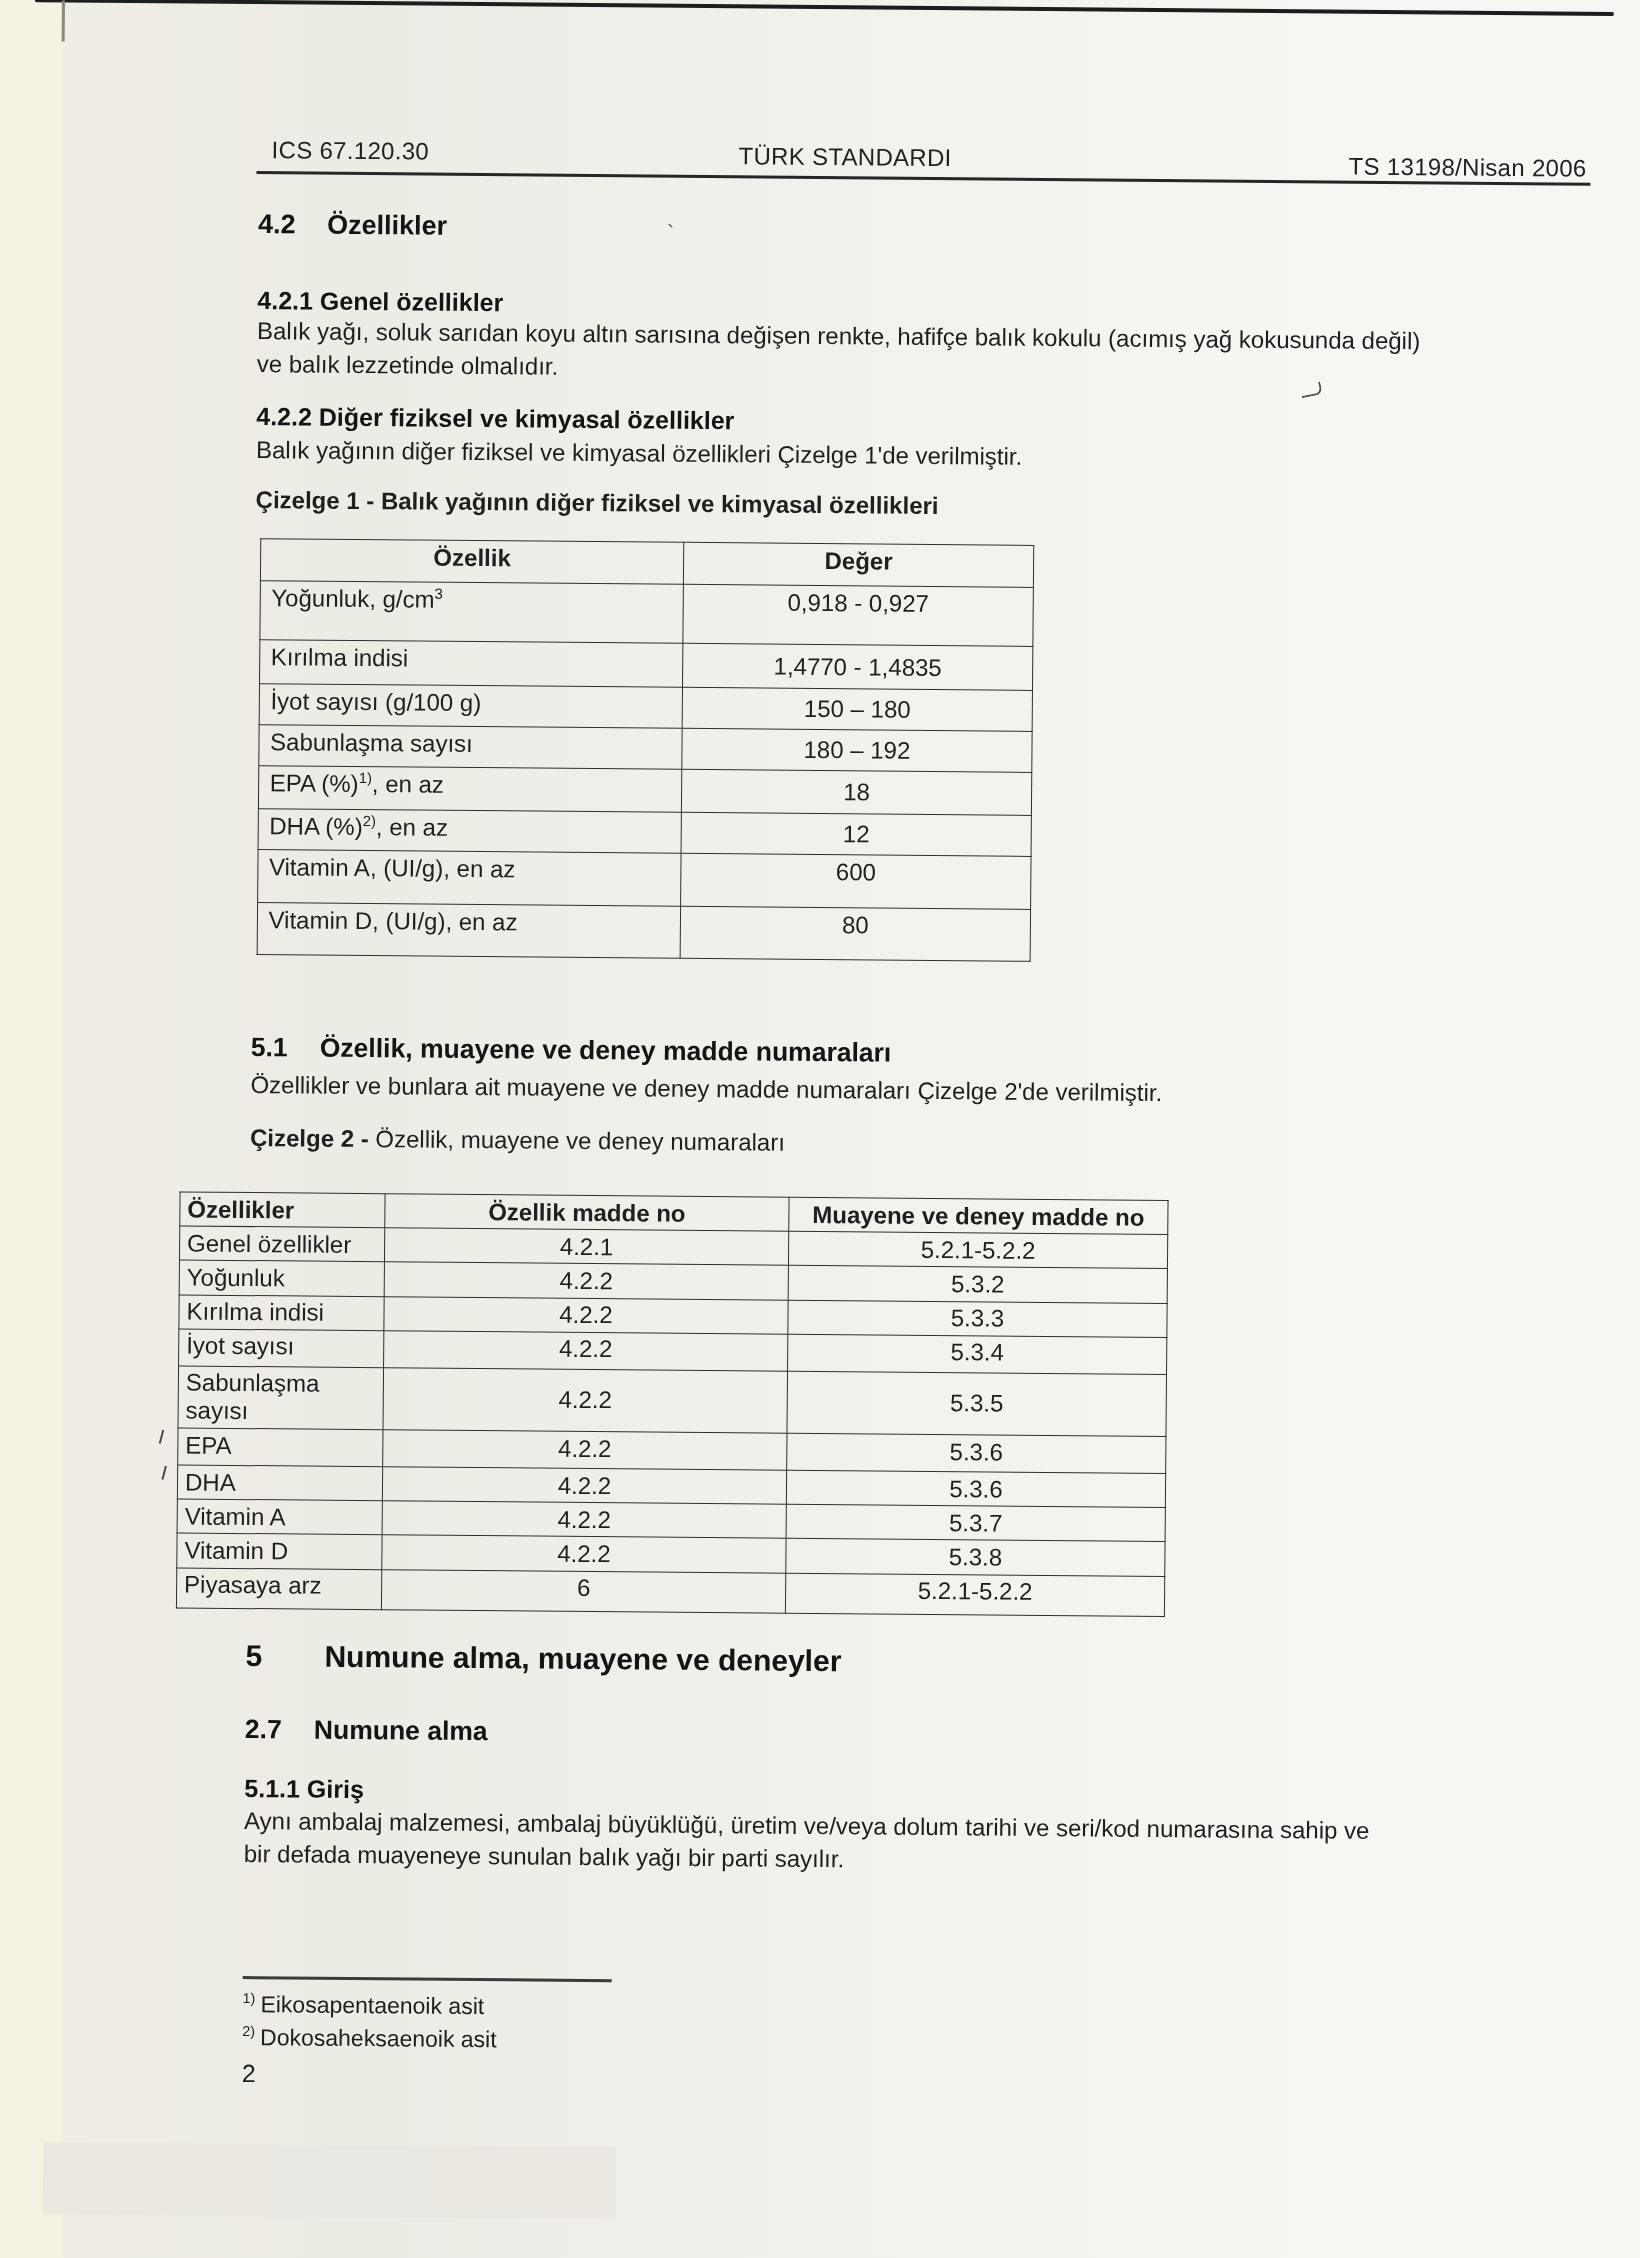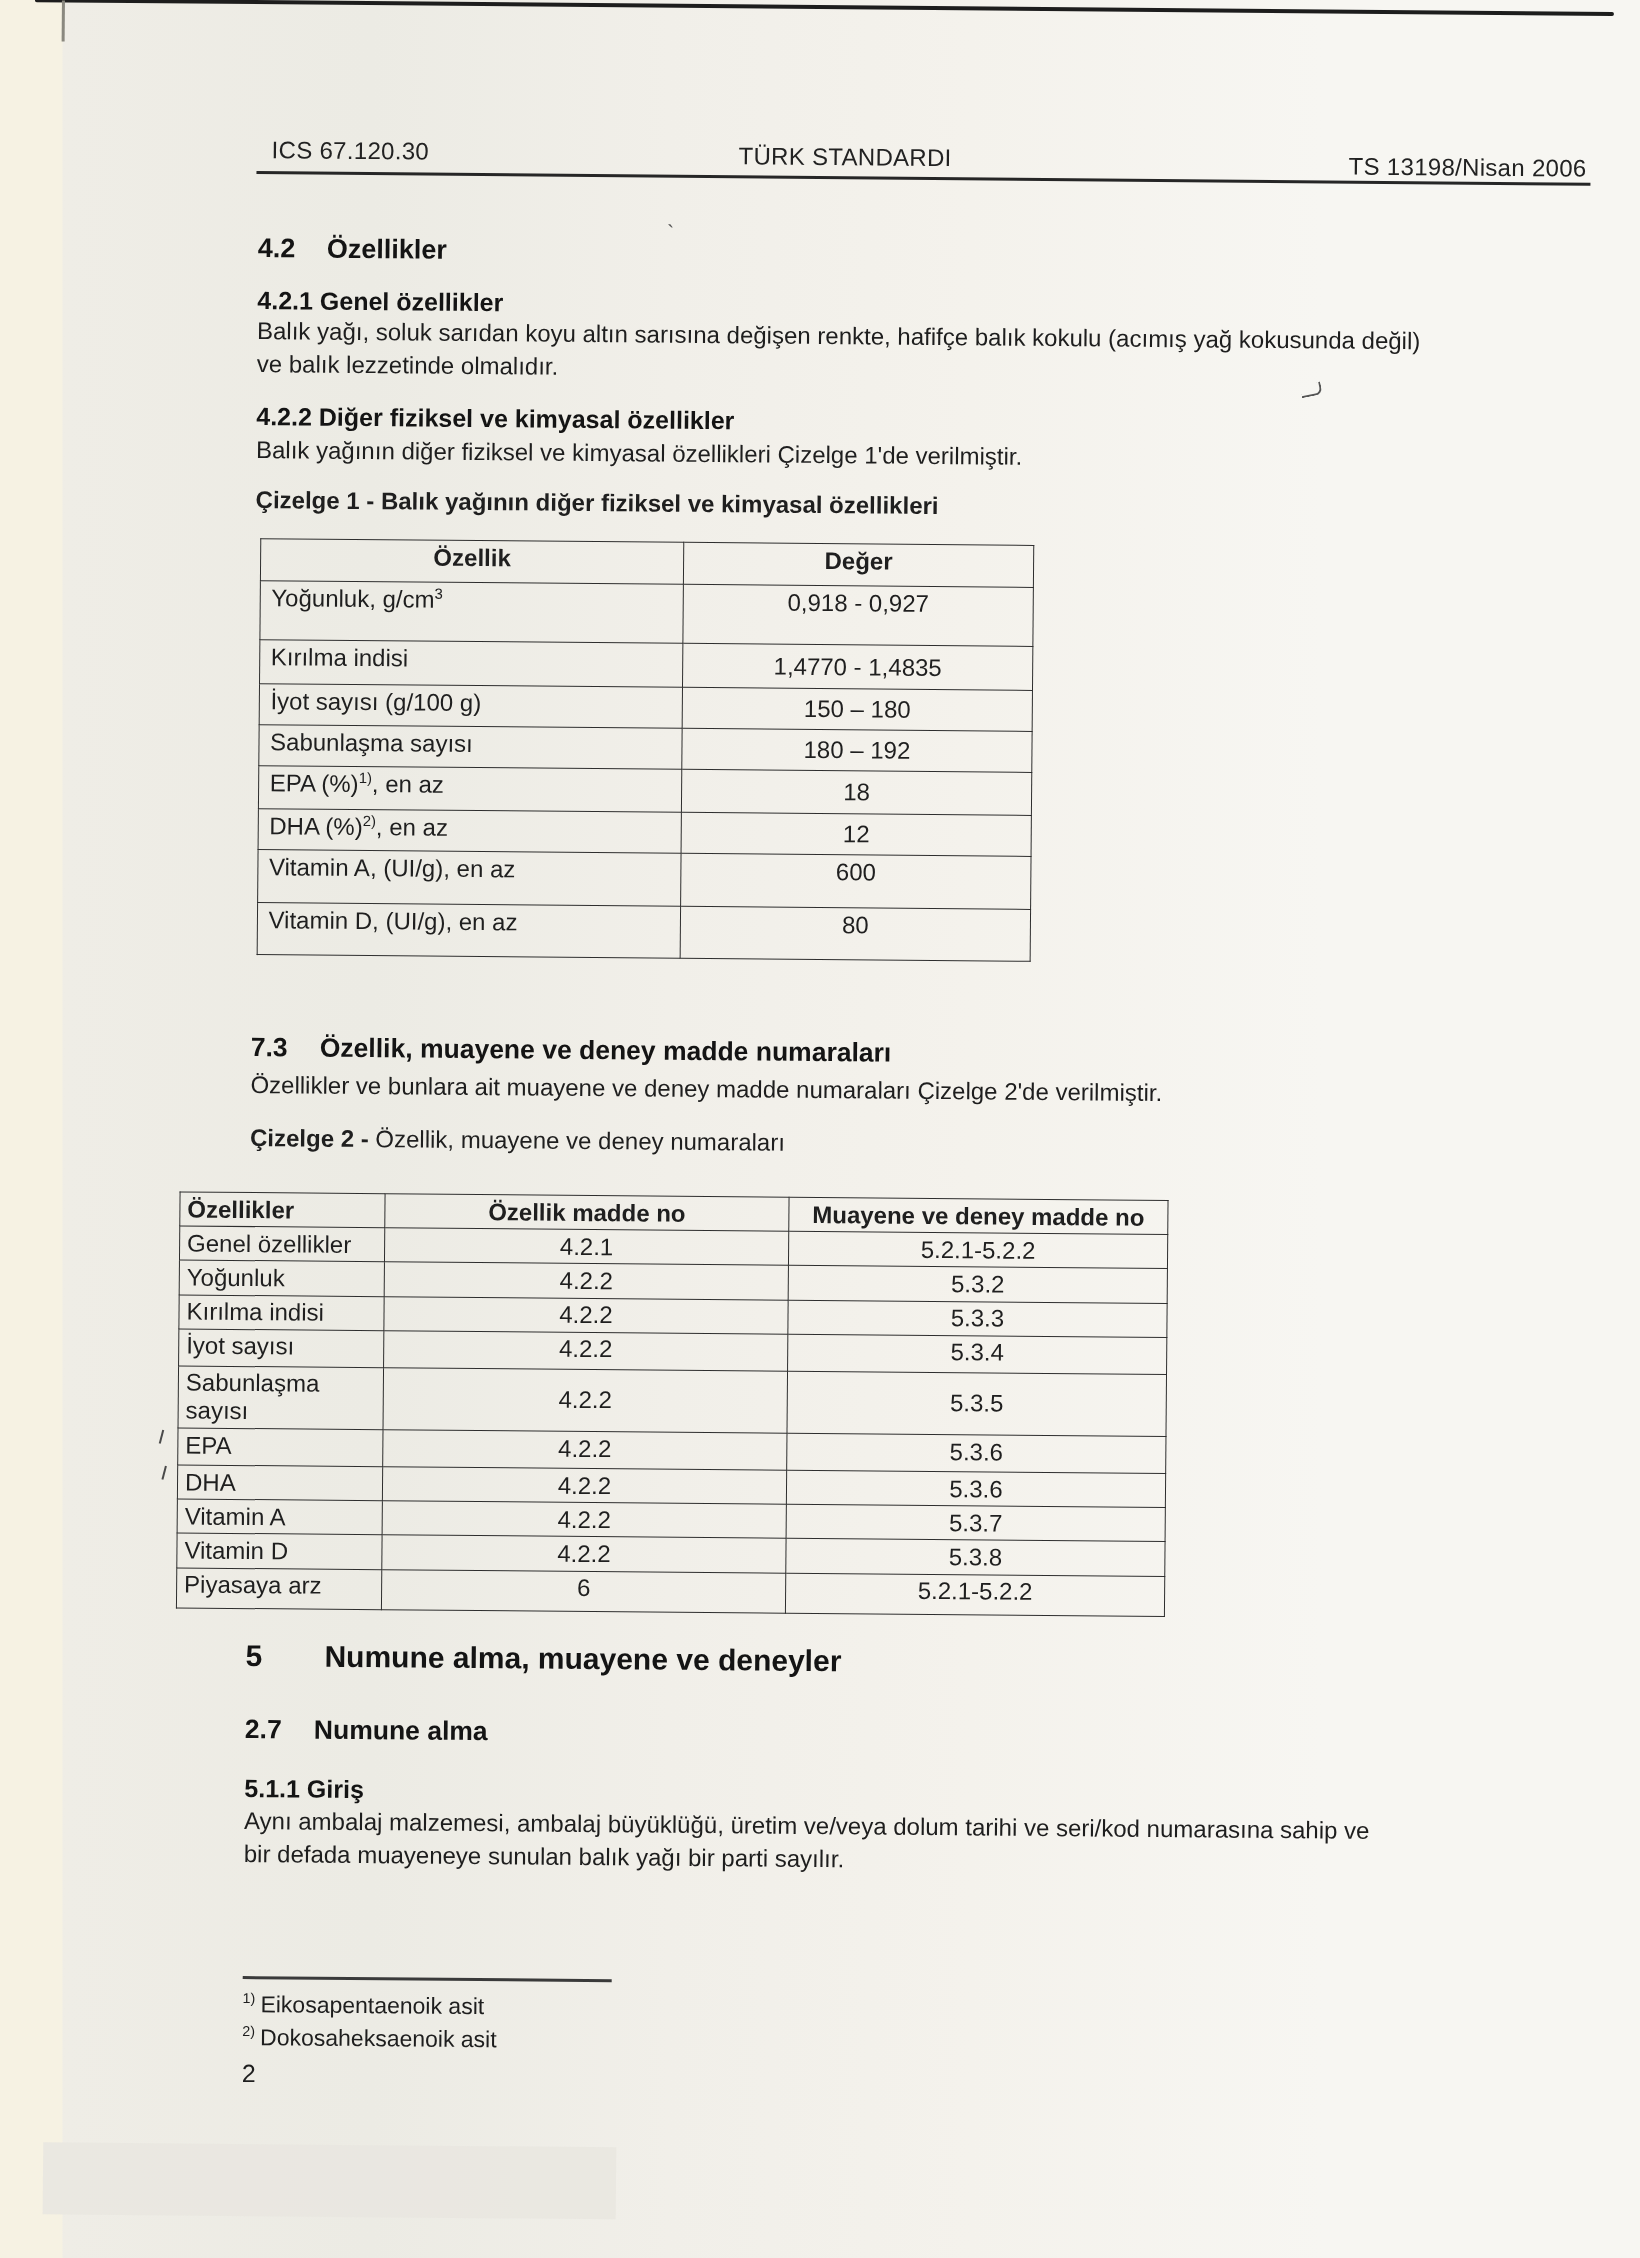--- a/index.html
+++ b/index.html
@@ -47,21 +47,21 @@
   <div class="abs scan-topline"></div>
   <div class="abs scan-leftstub"></div>
   <div class="abs bottom-shadow"></div>
 
   <div class="abs hdr" style="left:273px;top:141px;">ICS 67.120.30</div>
   <div class="abs hdr" style="left:670px;top:143px;width:353px;text-align:center;">TÜRK STANDARDI</div>
   <div class="abs hdr" style="left:1235px;top:148px;width:353px;text-align:right;">TS 13198/Nisan 2006</div>
   <div class="abs hdr-rule"></div>
 
   <div class="abs h-mid" style="left:260px;top:214px;font-size:27px;">
-    <span class="num" style="width:69px;margin-top:24px;">4.2</span><span>Özellikler</span>
+    <span class="num" style="width:69px;">4.2</span><span>Özellikler</span>
   </div>
   <div class="abs pen-tilde" style="left:669px;top:222px;">`</div>
 
   <div class="abs h-sub" style="left:260px;top:291px;">4.2.1 Genel özellikler</div>
   <div class="abs body-text" style="left:260px;top:319px;">Balık yağı, soluk sarıdan koyu altın sarısına değişen renkte, hafifçe balık kokulu (acımış yağ kokusunda değil)
 ve balık lezzetinde olmalıdır.</div>
   <div class="abs pen-hook" style="left:1304px;top:379px;"></div>
 
   <div class="abs h-sub" style="left:260px;top:407px;">4.2.2 Diğer fiziksel ve kimyasal özellikler</div>
   <div class="abs body-text" style="left:260px;top:438px;">Balık yağının diğer fiziksel ve kimyasal özellikleri Çizelge 1'de verilmiştir.</div>
@@ -109,21 +109,21 @@
       <td class="c">600</td>
     </tr>
     <tr style="height:52px">
       <td class="l"><span>Vitamin D, (UI/g), en az</span><span class="sup"></span><span></span></td>
       <td class="c">80</td>
     </tr>
   </tbody>
     </table>
 
   <div class="abs h-mid" style="left:260px;top:1037px;">
-    <span class="num" style="width:69px;">7.3</span><span>Özellik, muayene ve deney madde numaraları</span>
+    <span class="num" style="width:69px;">5.1</span><span>Özellik, muayene ve deney madde numaraları</span>
   </div>
   <div class="abs body-text" style="left:260px;top:1073px;">Özellikler ve bunlara ait muayene ve deney madde numaraları Çizelge 2'de verilmiştir.</div>
 
   <div class="abs caption" style="left:260px;top:1129px;">
     <span class="cb">Çizelge 2 -</span><span> Özellik, muayene ve deney numaraları</span>
   </div>
 
   <div class="abs pen-mark" style="left:173px;top:1436px;transform:rotate(14deg);"></div>
   <div class="abs pen-mark" style="left:176px;top:1472px;transform:rotate(14deg);"></div>
 

